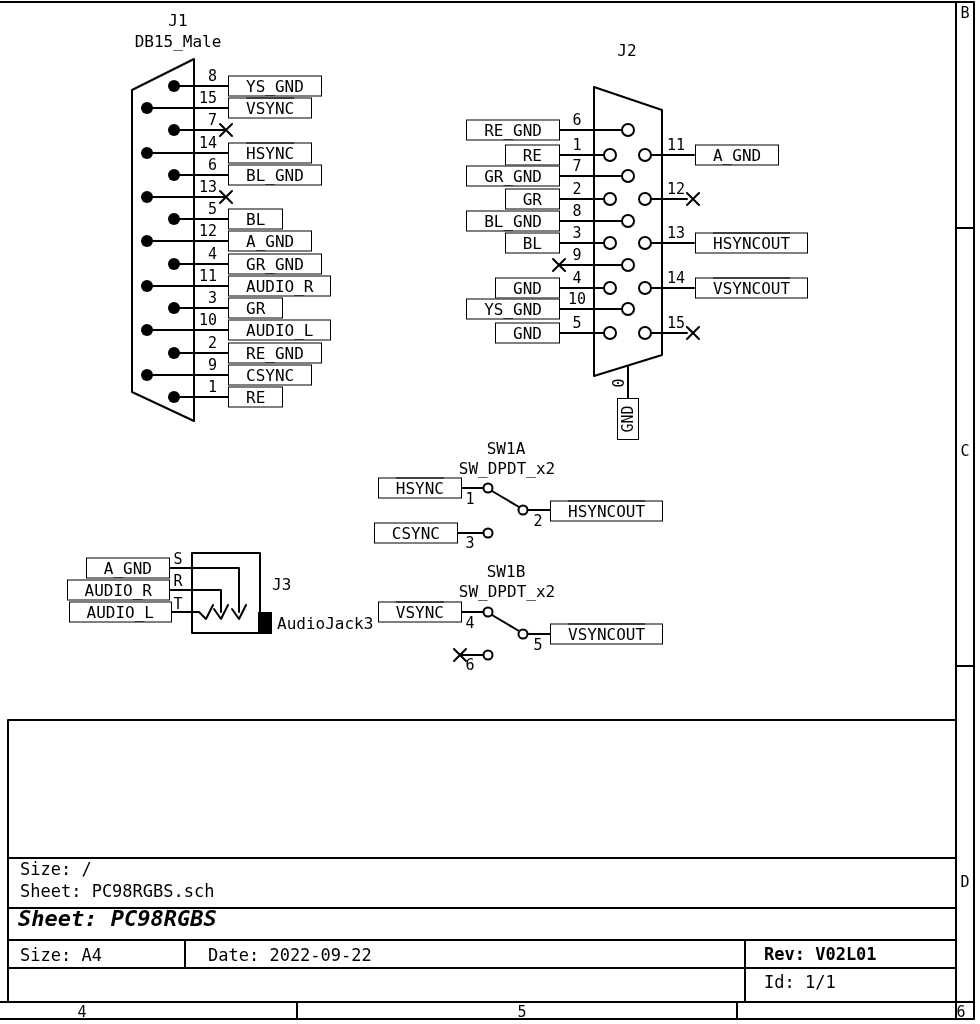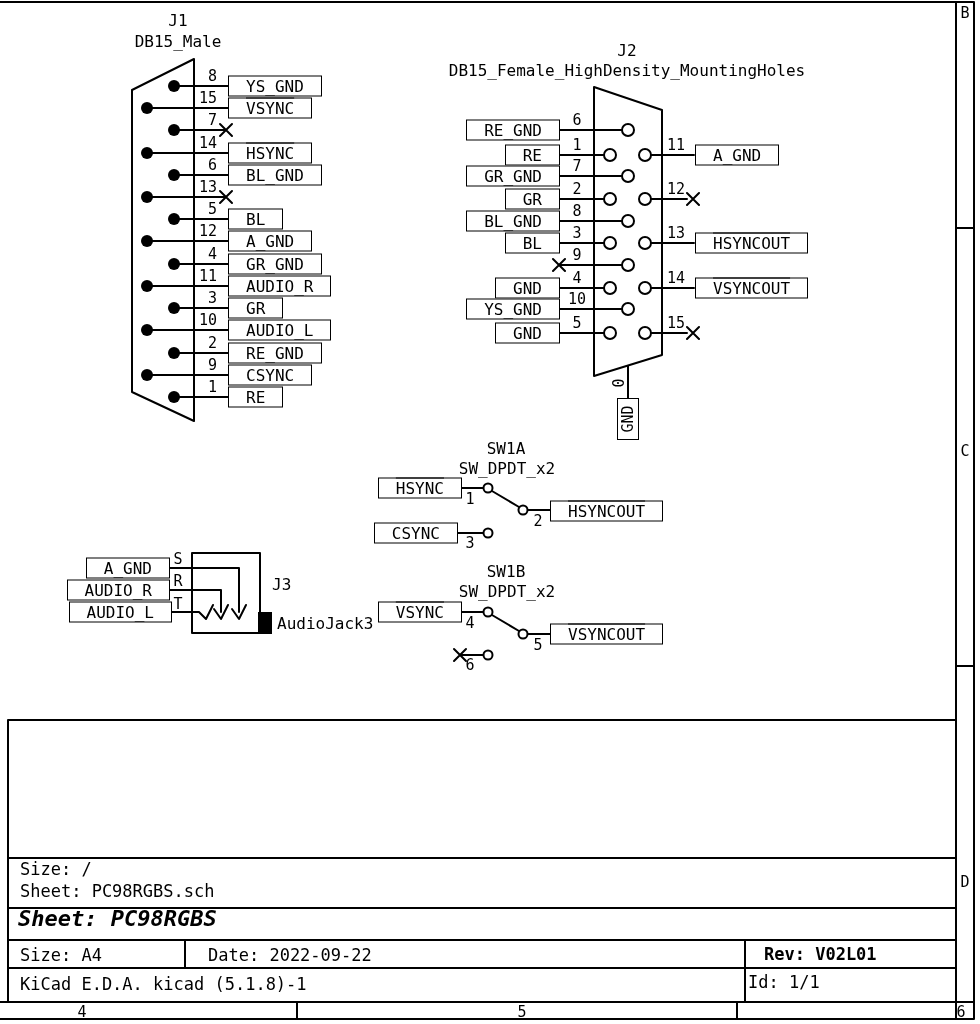--- a/index.html
+++ b/index.html
@@ -137,22 +137,21 @@
   <span class="num" style="left:66px;top:1004px;width:32px">4</span>
   <span class="num" style="left:506px;top:1004px;width:32px">5</span>
   <span class="num" style="left:945px;top:1004px;width:32px">6</span>
 
   <span class="tb" style="left:20px;top:859px">Size: /</span>
   <span class="tb" style="left:20px;top:881px">Sheet: PC98RGBS.sch</span>
   <span class="tb tbtitle" style="left:18px;top:909px">Sheet: PC98RGBS</span>
   <span class="tb" style="left:20px;top:945px">Size: A4</span>
   <span class="tb" style="left:208px;top:945px">Date: 2022-09-22</span>
   <span class="tb bold" style="left:764px;top:944px">Rev: V02L01</span>
-  <span class="tb" style="left:20px;top:974px">KiCad E.D.A.  kicad (5.1.8)-1</span>
-  <span class="tb" style="left:748px;top:972px">Id: 1/1</span>
+  <span class="tb" style="left:764px;top:972px">Id: 1/1</span>
 
   <span class="t ctr" style="left:178px;top:11px">J1</span>
   <span class="t ctr" style="left:178px;top:32px">DB15_Male</span>
 
   <span class="num nr" style="left:181px;top:68px;width:36px">8</span>
   <span class="num nr" style="left:181px;top:90px;width:36px">15</span>
   <span class="num nr" style="left:181px;top:112px;width:36px">7</span>
   <span class="num nr" style="left:181px;top:135px;width:36px">14</span>
   <span class="num nr" style="left:181px;top:157px;width:36px">6</span>
   <span class="num nr" style="left:181px;top:179px;width:36px">13</span>
@@ -174,21 +173,20 @@
   <span class="lbl" style="left:228px;top:241px">A_GND</span>
   <span class="lbl" style="left:228px;top:264px">GR_GND</span>
   <span class="lbl" style="left:228px;top:286px">AUDIO_R</span>
   <span class="lbl" style="left:228px;top:308px">GR</span>
   <span class="lbl" style="left:228px;top:330px">AUDIO_L</span>
   <span class="lbl" style="left:228px;top:353px">RE_GND</span>
   <span class="lbl" style="left:228px;top:375px">CSYNC</span>
   <span class="lbl" style="left:228px;top:397px">RE</span>
 
   <span class="t ctr" style="left:627px;top:41px">J2</span>
-  <span class="t ctr" style="left:627px;top:61px">DB15_Female_HighDensity_MountingHoles</span>
 
   <span class="num" style="left:560px;top:112px;width:34px">6</span>
   <span class="num" style="left:560px;top:137px;width:34px">1</span>
   <span class="num" style="left:560px;top:158px;width:34px">7</span>
   <span class="num" style="left:560px;top:181px;width:34px">2</span>
   <span class="num" style="left:560px;top:203px;width:34px">8</span>
   <span class="num" style="left:560px;top:225px;width:34px">3</span>
   <span class="num" style="left:560px;top:247px;width:34px">9</span>
   <span class="num" style="left:560px;top:270px;width:34px">4</span>
   <span class="num" style="left:560px;top:291px;width:34px">10</span>

